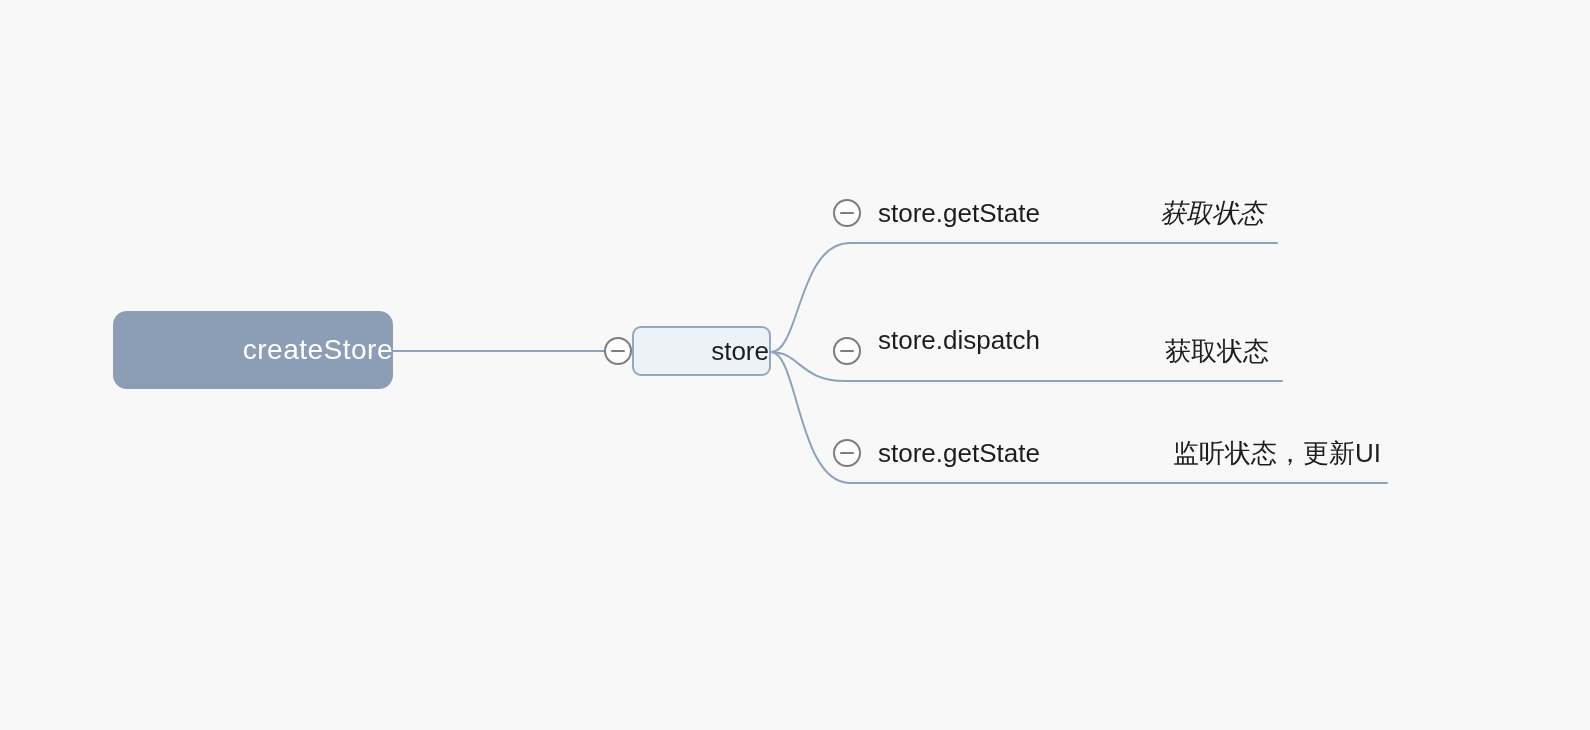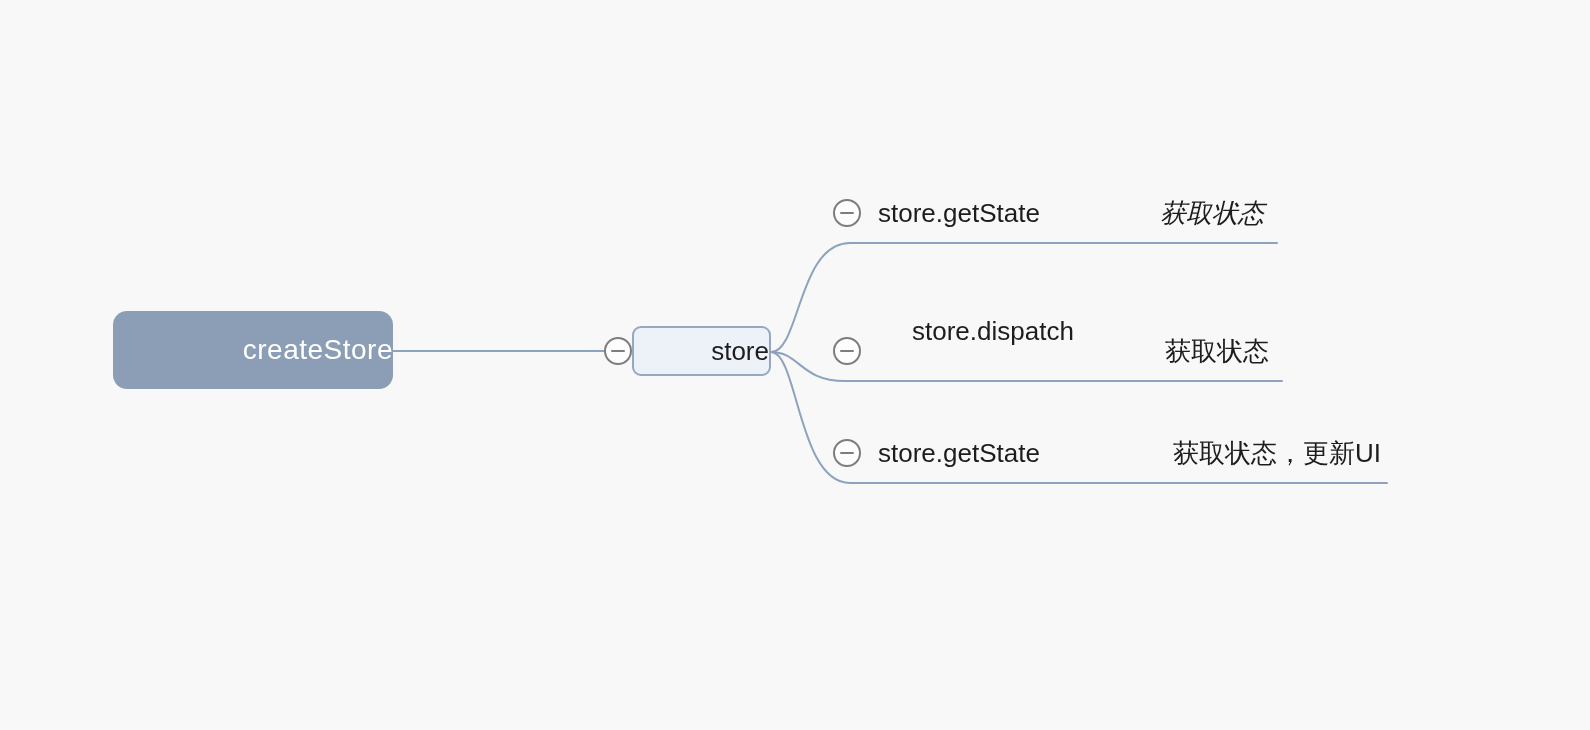--- a/index.html
+++ b/index.html
@@ -101,22 +101,22 @@
 
   <div class="collapse" style="left:833px;top:199px;">
     <span class="minus"></span>
   </div>
   <span class="leaf-title" style="left:878px;top:213px;">store.getState</span>
   <span class="leaf-note" style="left:1160px;top:213px;font-style:italic;">获取状态</span>
 
   <div class="collapse" style="left:833px;top:337px;">
     <span class="minus"></span>
   </div>
-  <span class="leaf-title" style="left:878px;top:331px;margin-left:34px;">store.dispatch</span>
+  <span class="leaf-title" style="left:878px;top:340px;">store.dispatch</span>
   <span class="leaf-note" style="left:1165px;top:351px;">获取状态</span>
 
   <div class="collapse" style="left:833px;top:439px;">
     <span class="minus"></span>
   </div>
   <span class="leaf-title" style="left:878px;top:453px;">store.getState</span>
-  <span class="leaf-note" style="left:1173px;top:453px;">获取状态，更新UI</span>
+  <span class="leaf-note" style="left:1173px;top:453px;">监听状态，更新UI</span>
 
 </div>
 
 </body></html>

